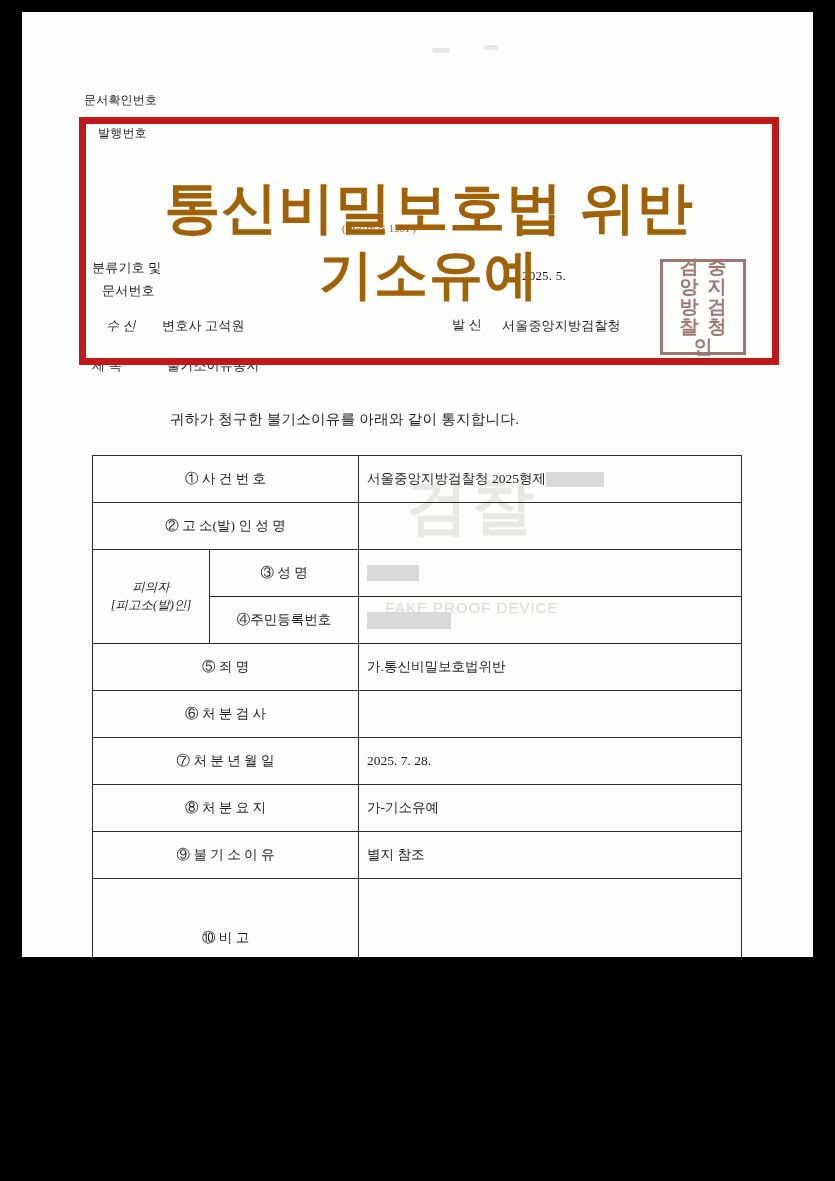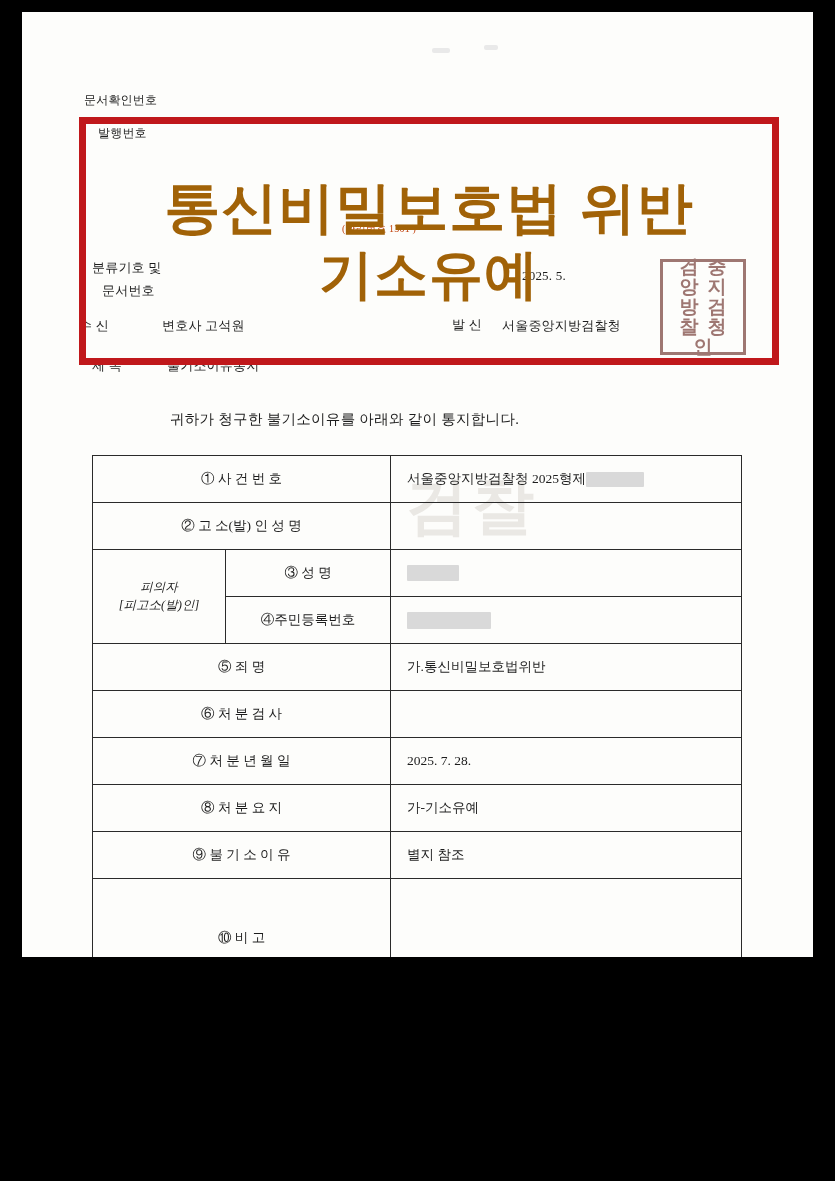--- a/index.html
+++ b/index.html
@@ -49,21 +49,21 @@
 
   .lbl.sm { font-size: 12px; }
 
   
   #doc-confirm-no { left: 62px; top: 80px; }
   #issue-no      { left: 76px; top: 113px; }
   #form-no       { left: 320px; top: 210px; font-size: 10px; color: #c2410c; }
   #class-no      { left: 70px; top: 247px; }
   #doc-no        { left: 72px; top: 270px; margin-left: 8px; }
   #date-line     { left: 500px; top: 256px; }
-  #recv-label    { left: 57px; top: 305px; }
+  #recv-label    { left: 84px; top: 305px; font-style: italic; }
   #recv-value    { left: 140px; top: 305px; }
   #sender-label  { left: 430px; top: 304px; }
   #sender-value  { left: 480px; top: 305px; }
   #subject-label { left: 70px; top: 345px; }
   #subject-value { left: 145px; top: 345px; }
 
   .intro {
     position: absolute;
     left: 148px;
     top: 398px;
@@ -128,21 +128,21 @@
   table.main {
     position: absolute;
     left: 70px;
     top: 443px;
     width: 650px;
     border-collapse: collapse;
     font-size: 13.5px;
   }
   table.main td {
     border: 1px solid #2a2a2a;
-    padding: 0 16px;
+    padding: 0 8px;
     vertical-align: middle;
     height: 46px;
   }
   td.key {
     width: 232px;
     text-align: center;
     white-space: nowrap;
   }
   td.key-narrow {
     width: 100px;
@@ -237,20 +237,21 @@
       <span>지</span>
       <span>방</span>
       <span>검</span>
       <span>찰</span>
       <span>청</span>
       <span>인</span>
     </div>
 
     <div class="watermark">
       <div class="wm-big">검찰</div>
+      <div class="wm-sub">FAKE PROOF DEVICE</div>
     </div>
 
     <table class="main">
       <tbody>
         <tr>
           <td class="key" colspan="2">
             <span>①</span>
             <span>사  건  번  호</span>
           </td>
           <td class="val">

